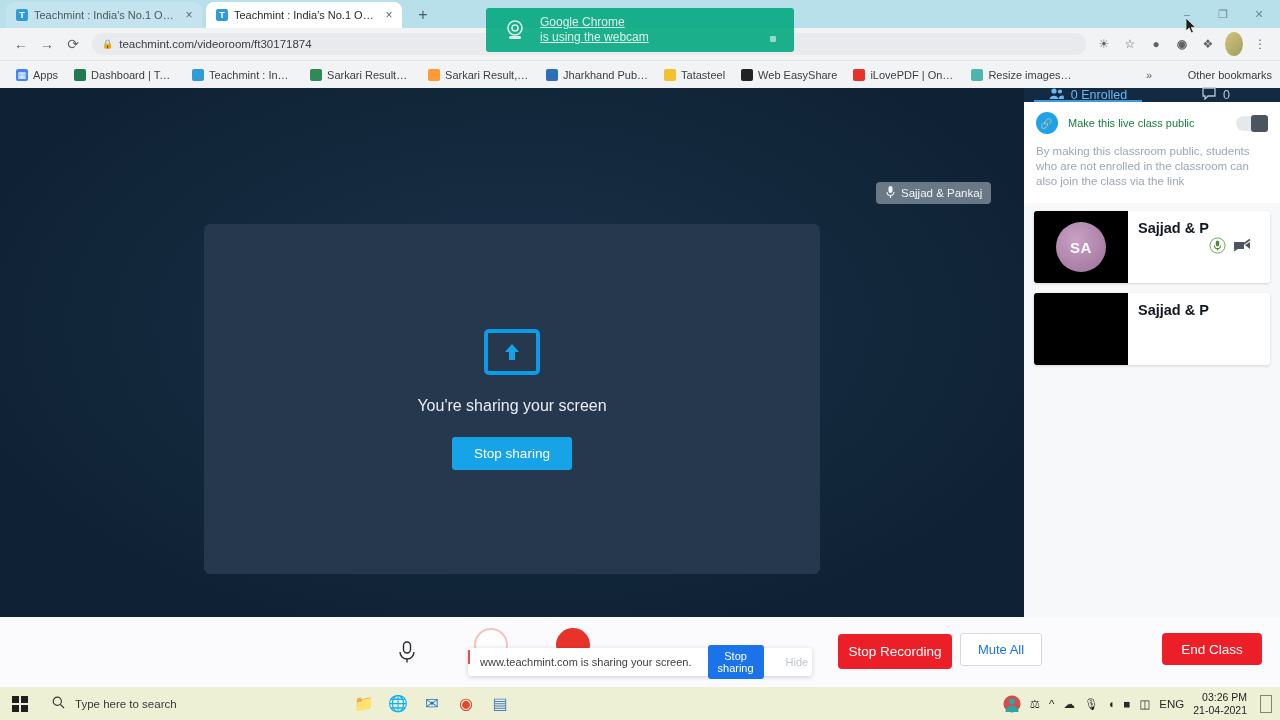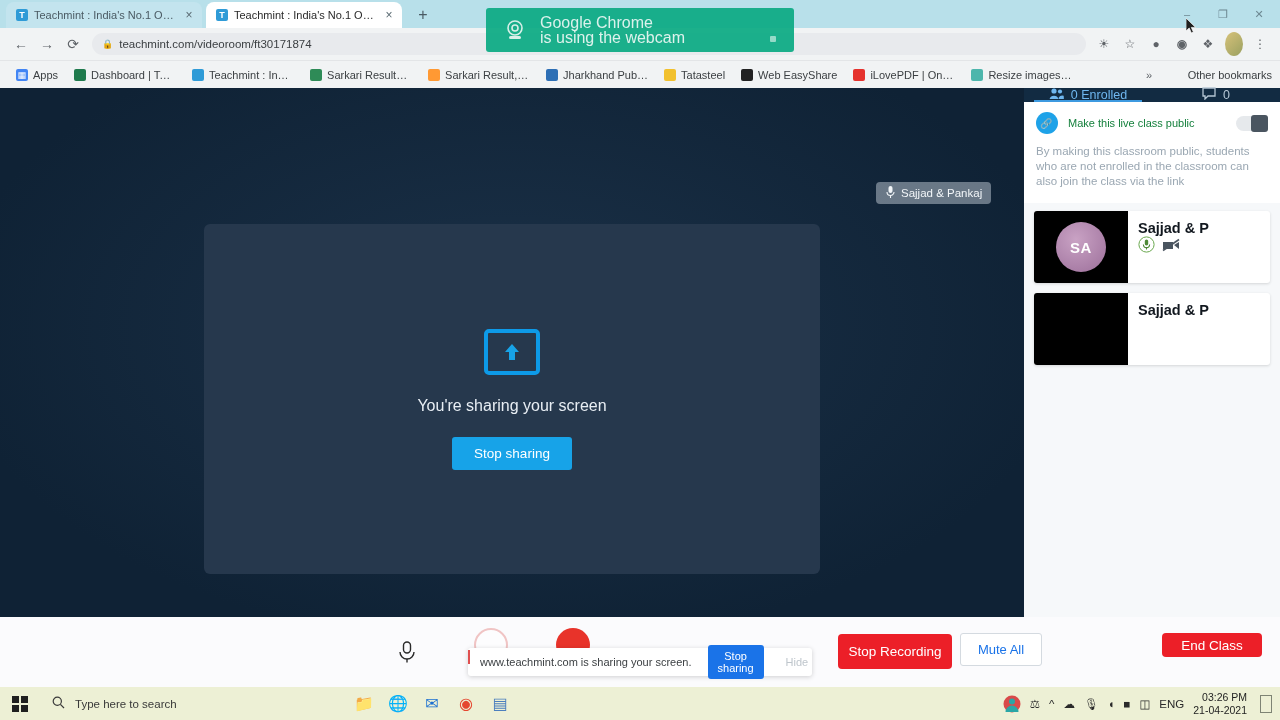--- a/index.html
+++ b/index.html
@@ -61,21 +61,21 @@
 
   
   .webcam-banner {
     position: absolute; left: 486px; top: 8px; width: 308px; height: 44px;
     background: #0cab84; border-radius: 3px;
     display: flex; align-items: center; gap: 12px; padding: 0 16px;
     opacity: 0.93;
   }
   .webcam-banner .cam-icon { width: 26px; height: 26px; flex: 0 0 26px; position: relative; }
   .webcam-banner .cam-icon svg { display: block; }
-  .webcam-banner .wtext { color: #ddf3ec; font-size: 16px; line-height: 15px; }
+  .webcam-banner .wtext { color: #ddf3ec; font-size: 12px; line-height: 15px; text-decoration: underline; }
   .webcam-banner .wclose { position: absolute; right: 18px; top: 28px; width: 6px; height: 6px;
                            background: #8fd9c6; border-radius: 1px; }
 
   
   .app { position: absolute; left: 0; top: 88px; width: 1280px; height: 529px; background: #0f2235; }
   .stage { position: absolute; left: 0; top: 0; width: 1024px; height: 529px;
            background: radial-gradient(ellipse at 50% 45%, #1b3148 0%, #0f2235 78%); }
   .sharepanel {
     position: absolute; left: 204px; top: 136px; width: 616px; height: 350px;
     background: #26384d; border-radius: 6px;
@@ -121,21 +121,21 @@
 
   .participants { padding: 8px 10px; display: flex; flex-direction: column; gap: 10px; }
   .p-row { display: flex; height: 72px; background: #ffffff; border-radius: 3px;
            box-shadow: 0 1px 3px rgba(0,0,0,0.14); overflow: hidden; }
   .p-thumb { width: 94px; flex: 0 0 94px; background: #000000; display: flex;
              align-items: center; justify-content: center; }
   .p-avatar { width: 50px; height: 50px; border-radius: 50%;
               background: radial-gradient(circle at 40% 35%, #c9a2c4, #9c6f9a);
               display: flex; align-items: center; justify-content: center;
               color: #ffffff; font-size: 15px; font-weight: bold; letter-spacing: 0.5px; }
-  .p-info { flex: 1 1 auto; padding: 9px 10px; display: flex; flex-direction: column; }
+  .p-info { flex: 1 1 auto; padding: 9px 10px; display: flex; flex-direction: row; }
   .p-name { font-size: 14.5px; font-weight: bold; color: #12181f; }
   .p-icons { display: flex; align-items: center; gap: 7px; }
 
   
   .bottombar { position: absolute; left: 0; top: 617px; width: 1280px; height: 70px;
                background: #fbfbfd; }
   .bb-mic { position: absolute; left: 396px; top: 640px; width: 22px; height: 24px; }
   .circ-btn { position: absolute; border-radius: 50%; }
   .circ-a { left: 474px; top: 628px; width: 34px; height: 34px; border: 2px solid #f0c4c4; background: #fdfdfe; }
   .circ-b { left: 556px; top: 628px; width: 34px; height: 34px; background: #e8332a; }
@@ -148,21 +148,21 @@
   .sn-stop { background: #1a73e8; color: #fff; border: none; border-radius: 3px;
              font-size: 11px; padding: 5px 10px; font-family: inherit; cursor: pointer; }
   .sn-hide { font-size: 11px; color: #bfc6cc; padding: 0 6px; }
 
   .btn-red { background: #ec1f28; color: #ffffff; border: none; border-radius: 4px;
              font-size: 13.5px; font-family: inherit; cursor: pointer; }
   .btn-stop-rec { position: absolute; left: 838px; top: 634px; width: 114px; height: 35px; }
   .btn-mute-all { position: absolute; left: 960px; top: 633px; width: 82px; height: 33px;
                   background: #ffffff; color: #1a73e8; border: 1px solid #d4dae0; border-radius: 3px;
                   font-size: 13px; font-family: inherit; cursor: pointer; }
-  .btn-end-class { position: absolute; left: 1162px; top: 633px; width: 100px; height: 24px; }
+  .btn-end-class { position: absolute; left: 1162px; top: 633px; width: 100px; height: 32px; }
 
   
   .taskbar { position: absolute; left: 0; top: 687px; width: 1280px; height: 33px;
              background: #edf0d5; display: flex; align-items: center; }
   .start-btn { width: 40px; height: 33px; display: flex; align-items: center; justify-content: center; }
   .search-box { width: 290px; height: 33px; display: flex; align-items: center; gap: 10px; padding-left: 12px; }
   .search-box .stext { font-size: 11.5px; color: #3a3a3a; }
   .tb-apps { display: flex; align-items: center; gap: 10px; margin-left: 22px; }
   .tb-app { width: 24px; height: 24px; display: flex; align-items: center; justify-content: center; font-size: 16px; }
   .tray { position: absolute; right: 8px; top: 0; height: 33px; display: flex; align-items: center; gap: 9px; }

